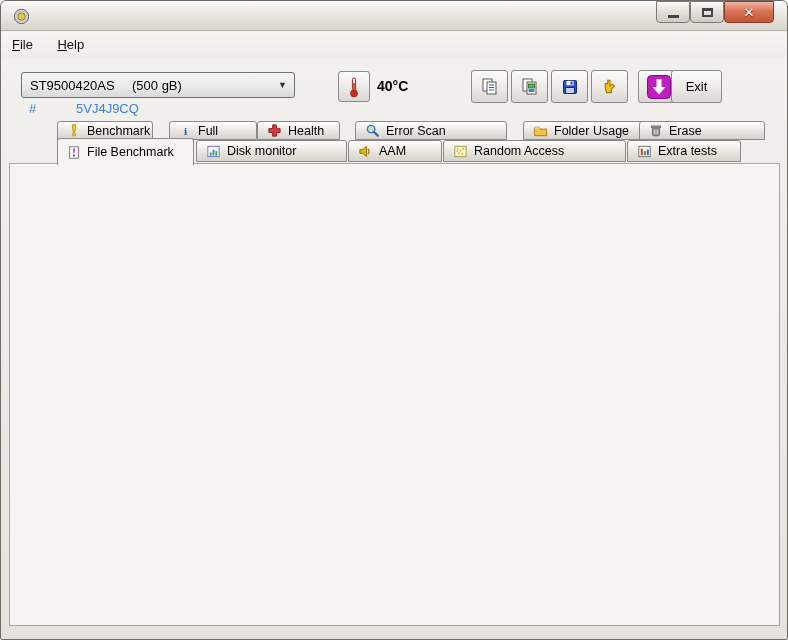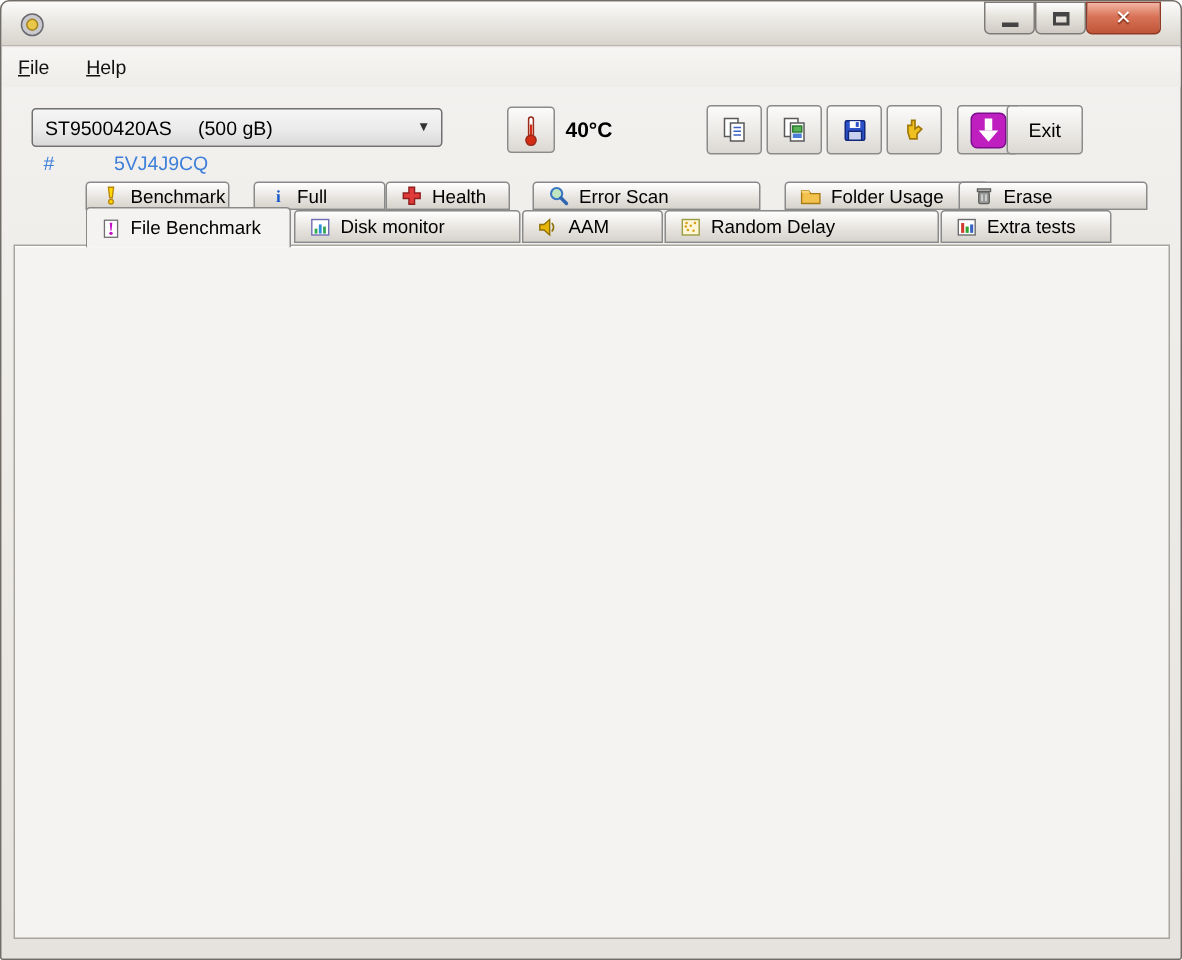--- a/index.html
+++ b/index.html
@@ -279,21 +279,21 @@
       <rect x="2" y="2.5" width="12" height="11" fill="#FDF6D8" stroke="#9C9C40"></rect>
       <g fill="#D8A018">
         <circle cx="5" cy="5" r="0.9"></circle>
           <circle cx="8" cy="7" r="0.9"></circle>
           <circle cx="11" cy="5" r="0.9"></circle>
         <circle cx="6" cy="10" r="0.9"></circle>
           <circle cx="10" cy="10.5" r="0.9"></circle>
           <circle cx="4.5" cy="7.5" r="0.9"></circle>
       </g>
     </svg>
-    <span>Random Delay</span>
+    <span>Random Access</span>
   </div>
   <div class="tab row2" style="left:626px;width:114px;">
     <svg width="15" height="15" viewBox="0 0 16 16">
       <rect x="2" y="2.5" width="12" height="11" fill="#FFF" stroke="#6E6E6E"></rect>
       <rect x="4" y="5" width="2.2" height="7" fill="#D23A2E"></rect>
       <rect x="7.2" y="7.5" width="2.2" height="4.5" fill="#2FA52F"></rect>
       <rect x="10.4" y="6" width="2.2" height="6" fill="#3A62C0"></rect>
     </svg>
     <span>Extra tests</span>
   </div>

